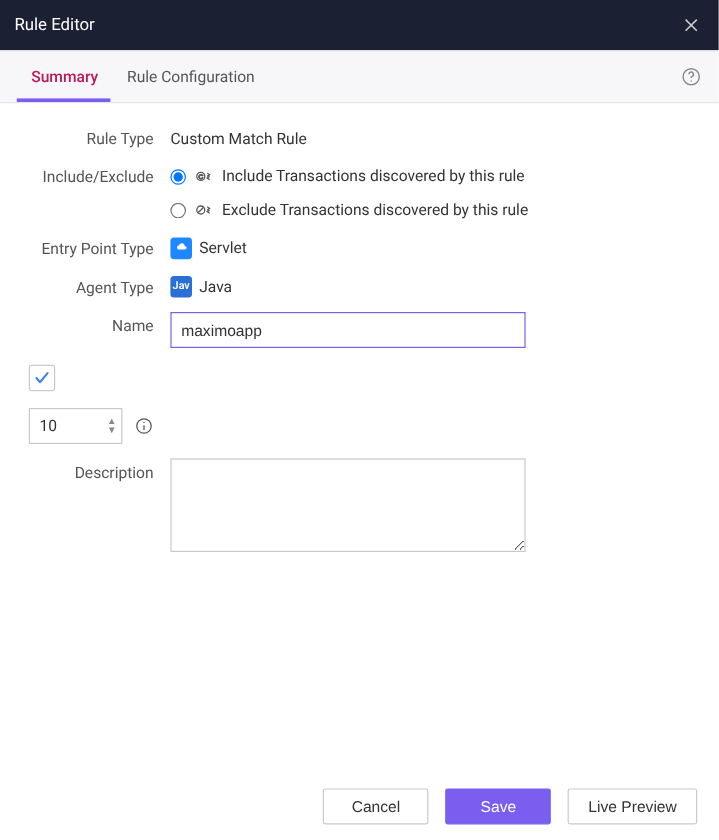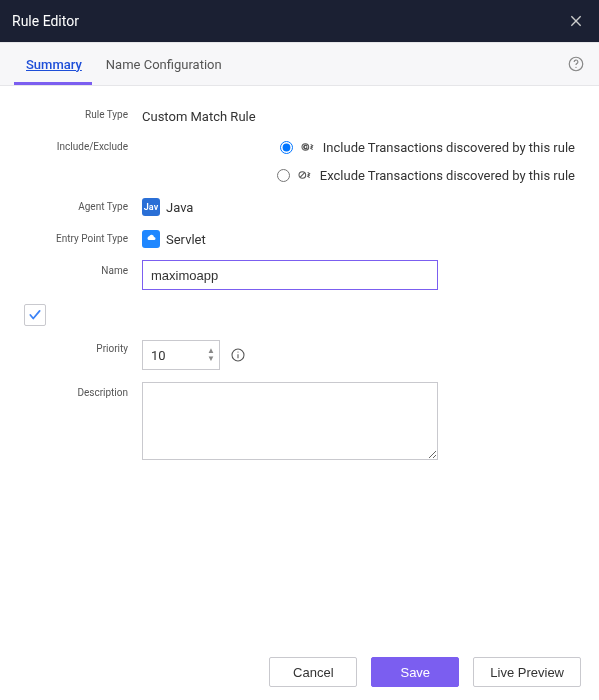--- a/index.html
+++ b/index.html
@@ -39,21 +39,21 @@
     padding: 0 14px;
     position: relative;
   }
   .tab {
     display: flex; align-items: center;
     padding: 0 12px;
     font-size: 13px;
     color: #555;
     cursor: pointer;
   }
-  .tab.active { color: #1d4ed8; font-weight: 500; text-decoration: underline; }
+  .tab.active { color: #be185d; font-weight: 500; }
   .tab-underline {
     position: absolute;
     bottom: 0;
     left: 14px;
     width: 78px;
     height: 3px;
     background: #7b5ef0;
   }
   .help-btn {
     margin-left: auto;
@@ -69,35 +69,34 @@
     display: flex;
     align-items: flex-start;
     margin-bottom: 12px;
   }
   .form-label {
     width: 118px;
     text-align: right;
     padding-right: 14px;
     padding-top: 5px;
     color: #555;
-    font-size: 10px;
+    font-size: 13px;
     flex-shrink: 0;
   }
   .form-value {
     flex: 1;
     min-width: 0;
     display: flex;
     flex-direction: column;
     gap: 8px;
   }
   .value-text { padding-top: 5px; color: #333; }
   .radio-row {
     display: flex; align-items: center; gap: 6px;
     padding-top: 2px;
-    justify-content: flex-end;
   }
   .radio-row input[type="radio"] { margin: 0; }
   .radio-icon-wrap {
     width: 18px; height: 18px;
     display: inline-flex; align-items: center; justify-content: center;
   }
   .radio-icon-wrap svg { width: 16px; height: 16px; }
   .radio-label { color: #333; }
   .agent-icon {
     width: 18px; height: 18px;
@@ -194,21 +193,21 @@
   <div class="close-btn">
     <svg viewBox="0 0 24 24" fill="none" stroke="currentColor" stroke-width="2">
         <line x1="5" y1="5" x2="19" y2="19"></line>
         <line x1="19" y1="5" x2="5" y2="19"></line>
       </svg>
   </div>
 </div>
 
 <div class="tabsbar">
   <div class="tab active">Summary</div>
-  <div class="tab">Name Configuration</div>
+  <div class="tab">Rule Configuration</div>
   <div class="help-btn">
     <svg viewBox="0 0 24 24" fill="none" stroke="currentColor" stroke-width="1.6">
         <circle cx="12" cy="12" r="9"></circle>
         <path d="M9.5 9.2a2.5 2.5 0 1 1 3.5 2.3c-.9.5-1 .9-1 1.8"></path>
         <circle cx="12" cy="16.6" r="0.8" fill="currentColor" stroke="none"></circle>
       </svg>
   </div>
   <div class="tab-underline"></div>
 </div>
 
@@ -245,62 +244,61 @@
               <path d="M16 8l3 2-3 2"></path>
               <path d="M19 16l-3-2 3-2"></path>
             </svg>
         </span>
         <span class="radio-label">Exclude Transactions discovered by this rule</span>
       </label>
     </div>
   </div>
 
   <div class="form-row">
-    <div class="form-label">Agent Type</div>
-    <div class="form-value">
-      <div class="inline-value">
-        <span class="agent-icon">Jav</span>
-        <span>Java</span>
-      </div>
-    </div>
-  </div>
-
-  <div class="form-row">
     <div class="form-label">Entry Point Type</div>
     <div class="form-value">
       <div class="inline-value">
         <span class="cloud-icon">
           <svg viewBox="0 0 24 24">
               <path d="M18 14a3 3 0 0 0 0-6 5 5 0 0 0-9.6-1.4A4 4 0 0 0 7 14z"></path>
             </svg>
         </span>
         <span>Servlet</span>
       </div>
     </div>
   </div>
 
   <div class="form-row">
+    <div class="form-label">Agent Type</div>
+    <div class="form-value">
+      <div class="inline-value">
+        <span class="agent-icon">Jav</span>
+        <span>Java</span>
+      </div>
+    </div>
+  </div>
+
+  <div class="form-row">
     <div class="form-label">Name</div>
     <div class="form-value">
       <input class="text-input" type="text" value="maximoapp" style="">
     </div>
   </div>
 
   <div class="form-row">
     <div class="form-value">
       <div class="checkbox-wrap">
         <svg viewBox="0 0 24 24" fill="none" stroke-width="3" stroke-linecap="round" stroke-linejoin="round">
             <polyline points="4 12 9 18 20 5"></polyline>
           </svg>
       </div>
     </div>
   </div>
 
   <div class="form-row">
-    <div class="form-label">Priority</div>
     <div class="form-value">
       <div class="inline-value">
         <div class="number-input">
           <span>10</span>
           <span class="spin-btns">
             <span>▲</span>
             <span>▼</span>
           </span>
         </div>
         <span class="info-icon">

